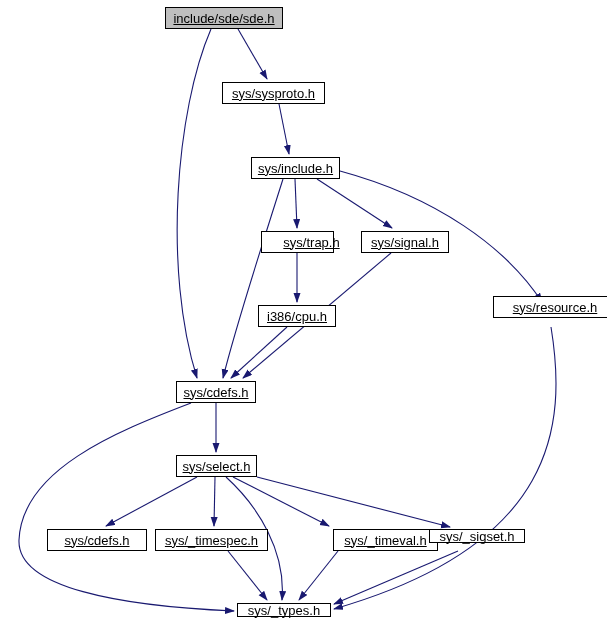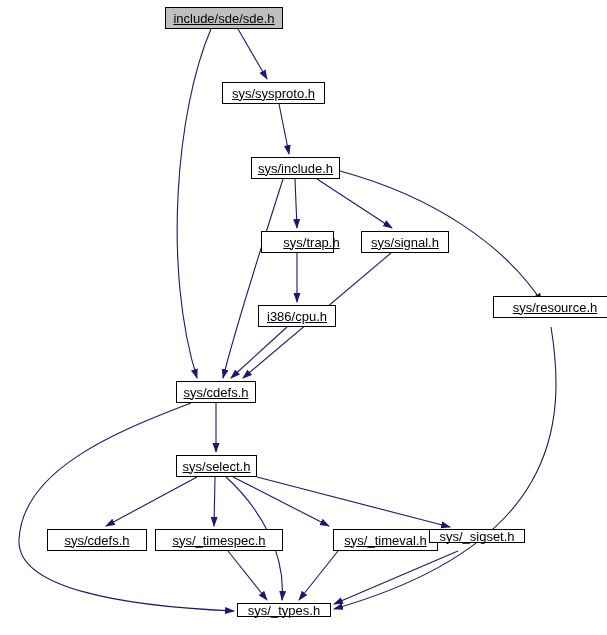--- a/index.html
+++ b/index.html
@@ -81,18 +81,18 @@
       <div class="node root" style="left: 165px; top: 7px; width: 118px; height: 22px; background: rgb(191, 191, 191);">include/sde/sde.h</div>
       <div class="node" style="left: 222px; top: 82px; width: 103px; height: 22px;">sys/sysproto.h</div>
       <div class="node" style="left: 251px; top: 157px; width: 89px; height: 22px;">sys/include.h</div>
       <div class="node" style="left: 261px; top: 231px; width: 73px; height: 22px; padding-left: 28px;">sys/trap.h</div>
       <div class="node" style="left: 361px; top: 231px; width: 88px; height: 22px;">sys/signal.h</div>
       <div class="node" style="left: 258px; top: 305px; width: 78px; height: 22px;">i386/cpu.h</div>
       <div class="node" style="left: 493px; top: 296px; width: 124px; height: 22px;">sys/resource.h</div>
       <div class="node" style="left: 176px; top: 381px; width: 80px; height: 22px;">sys/cdefs.h</div>
       <div class="node" style="left: 176px; top: 455px; width: 81px; height: 22px;">sys/select.h</div>
       <div class="node" style="left: 47px; top: 529px; width: 100px; height: 22px;">sys/cdefs.h</div>
-      <div class="node" style="left: 155px; top: 529px; width: 128px; height: 22px;">sys/_timespec.h</div>
+      <div class="node" style="left: 155px; top: 529px; width: 113px; height: 22px;">sys/_timespec.h</div>
       <div class="node" style="left: 297px; top: 529px; width: 105px; height: 22px; margin-left: 36px;">sys/_timeval.h</div>
       <div class="node" style="left: 429px; top: 529px; width: 96px; height: 14px;">sys/_sigset.h</div>
       <div class="node" style="left: 237px; top: 603px; width: 94px; height: 14px;">sys/_types.h</div>
     </div>
 </div>
 
 </body></html>

